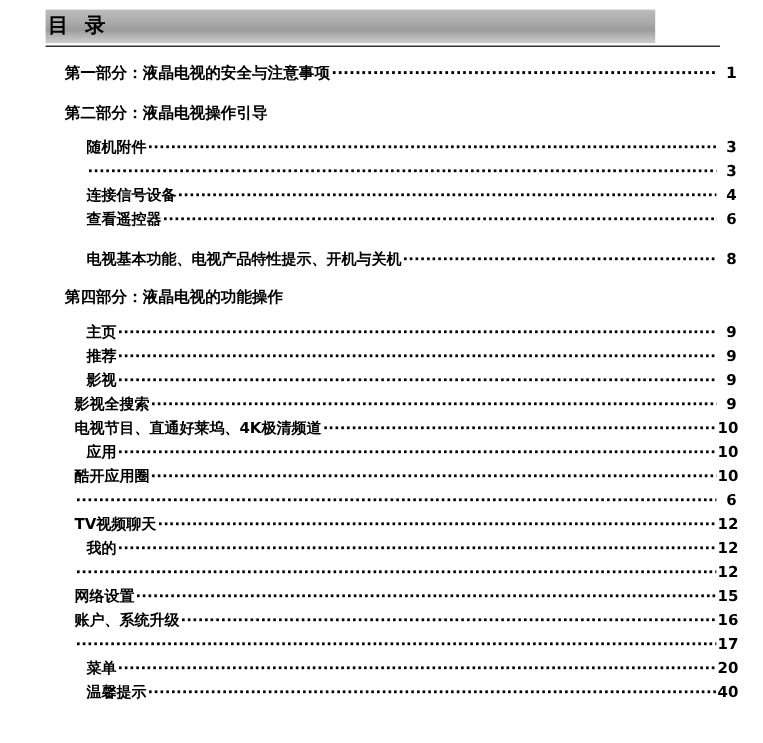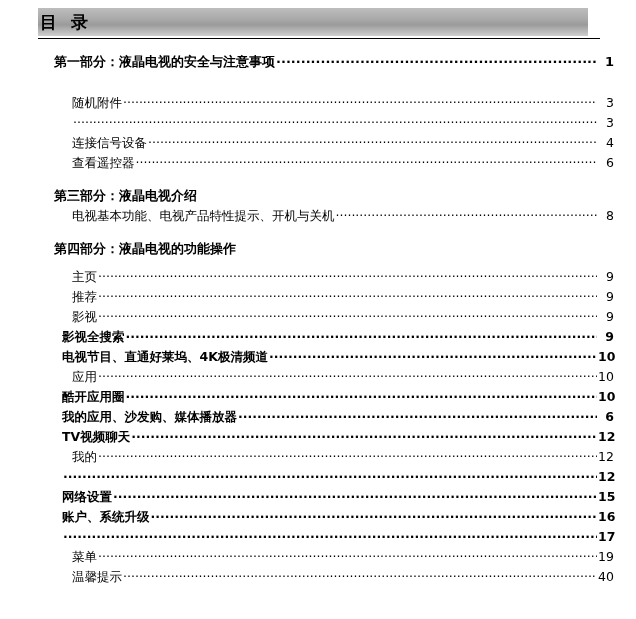--- a/index.html
+++ b/index.html
@@ -17,21 +17,21 @@
   .page {
     position: relative;
     width: 636px;
     height: 619px;
     box-sizing: border-box;
   }
   
   .header {
     position: relative;
     margin: 8px 0 0 38px;
-    width: 550px;
+    width: 508px;
     height: 28px;
     background: linear-gradient(to bottom, #bdbdbd 0%, #a9a9a9 40%, #9b9b9b 60%, #cfcfcf 100%);
   }
   .header-title {
     position: absolute;
     left: 2px;
     top: 2px;
     font-size: 17px;
     font-weight: bold;
     letter-spacing: 4px;
@@ -78,21 +78,21 @@
   .lvl1 {
     margin-left: 54px;
     margin-right: 22px;
     font-weight: bold;
     font-size: 13px;
   }
   
   .lvl2 {
     margin-left: 72px;
     margin-right: 22px;
-    font-weight: normal;
+    font-weight: bold;
   }
   
   .lvl3 {
     margin-left: 62px;
     margin-right: 22px;
     font-weight: bold;
   }
   .noline .dots { visibility: hidden; }
   .gap-s { height: 8px; }
   .gap-m { height: 13px; }
@@ -109,20 +109,25 @@
   <div class="rule"></div>
 
   <div class="toc" id="toc-list">
       <div class="gap-m"></div>
       <div class="entry lvl1">
         <span class="label">第一部分：液晶电视的安全与注意事项</span>
         <span class="dots">······································································································································································</span>
         <span class="pg">1</span>
       </div>
       <div class="gap-m"></div>
+      <div class="entry lvl1 noline">
+        <span class="label">第二部分：液晶电视操作引导</span>
+        <span class="dots">······································································································································································</span>
+        <span class="pg"></span>
+      </div>
       <div class="gap-s"></div>
       <div class="entry lvl2">
         <span class="label">随机附件</span>
         <span class="dots">······································································································································································</span>
         <span class="pg">3</span>
       </div>
       <div class="entry lvl2">
         <span class="dots">······································································································································································</span>
         <span class="pg">3</span>
       </div>
@@ -130,25 +135,20 @@
         <span class="label">连接信号设备</span>
         <span class="dots">······································································································································································</span>
         <span class="pg">4</span>
       </div>
       <div class="entry lvl2">
         <span class="label">查看遥控器</span>
         <span class="dots">······································································································································································</span>
         <span class="pg">6</span>
       </div>
       <div class="gap-m"></div>
-      <div class="entry lvl1 noline">
-        <span class="label">第三部分：液晶电视介绍</span>
-        <span class="dots">······································································································································································</span>
-        <span class="pg"></span>
-      </div>
       <div class="entry lvl2">
         <span class="label">电视基本功能、电视产品特性提示、开机与关机</span>
         <span class="dots">······································································································································································</span>
         <span class="pg">8</span>
       </div>
       <div class="gap-m"></div>
       <div class="entry lvl1 noline">
         <span class="label">第四部分：液晶电视的功能操作</span>
         <span class="dots">······································································································································································</span>
         <span class="pg"></span>
@@ -183,21 +183,20 @@
         <span class="label">应用</span>
         <span class="dots">······································································································································································</span>
         <span class="pg">10</span>
       </div>
       <div class="entry lvl3">
         <span class="label">酷开应用圈</span>
         <span class="dots">······································································································································································</span>
         <span class="pg">10</span>
       </div>
       <div class="entry lvl3">
-        <span class="label">我的应用、沙发购、媒体播放器</span>
         <span class="dots">······································································································································································</span>
         <span class="pg">6</span>
       </div>
       <div class="entry lvl3">
         <span class="label">TV视频聊天</span>
         <span class="dots">······································································································································································</span>
         <span class="pg">12</span>
       </div>
       <div class="entry lvl2">
         <span class="label">我的</span>
@@ -218,21 +217,21 @@
         <span class="dots">······································································································································································</span>
         <span class="pg">16</span>
       </div>
       <div class="entry lvl3">
         <span class="dots">······································································································································································</span>
         <span class="pg">17</span>
       </div>
       <div class="entry lvl2">
         <span class="label">菜单</span>
         <span class="dots">······································································································································································</span>
-        <span class="pg">19</span>
+        <span class="pg">20</span>
       </div>
       <div class="entry lvl2">
         <span class="label">温馨提示</span>
         <span class="dots">······································································································································································</span>
         <span class="pg">40</span>
       </div>
       <div class="gap-l"></div>
     </div>
 
 </div>

